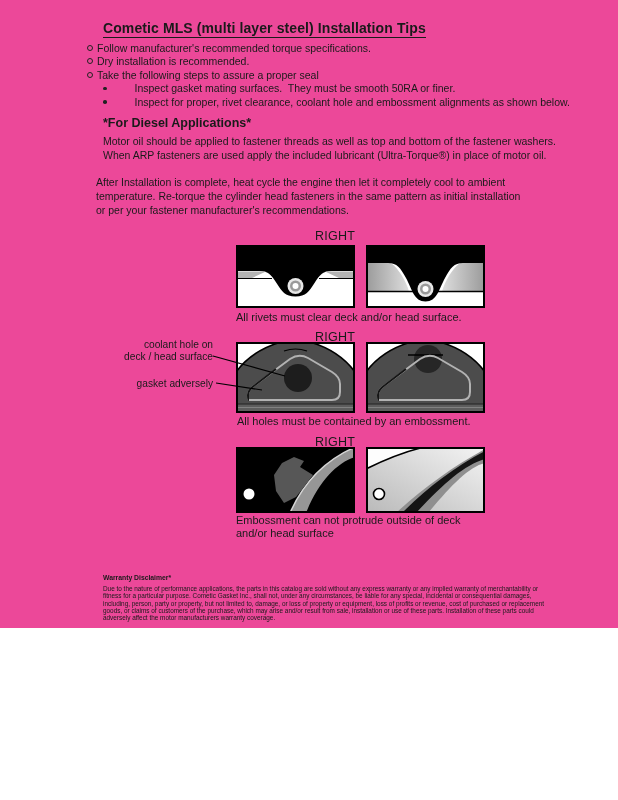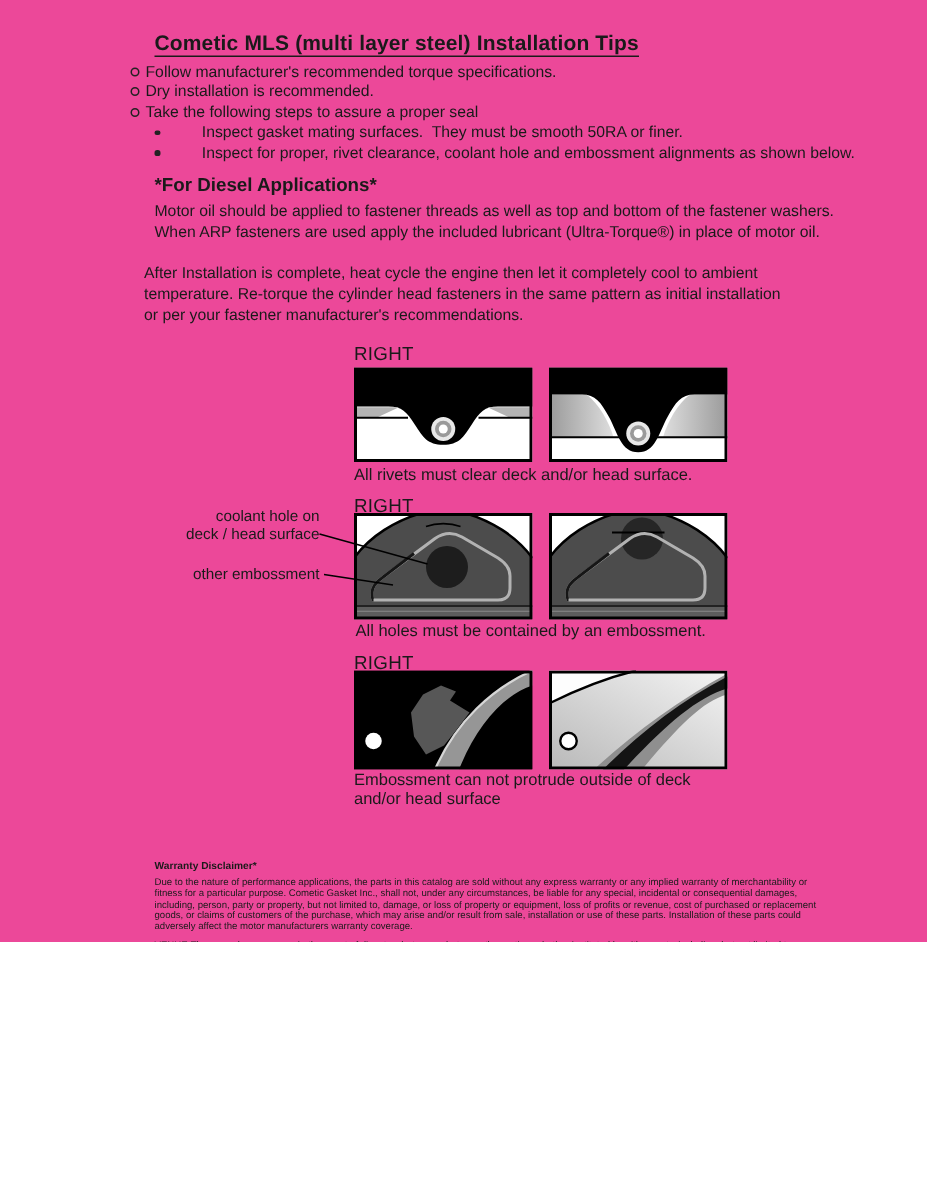--- a/index.html
+++ b/index.html
@@ -15,21 +15,21 @@
   .bullets{left:87px;top:41px;font-size:10.5px;}
   .brow{display:flex;align-items:center;height:13.5px;white-space:pre;}
   .brow.sub{padding-left:16px;gap:24px;}
   .dot1{width:4px;height:4px;border:1px solid #222;border-radius:50%;margin-right:4px;flex:0 0 auto;}
   .dot2{width:3.5px;height:3.5px;background:#222;border-radius:50%;margin-right:4px;flex:0 0 auto;}
   .h2{left:103px;top:116px;font-size:12.5px;font-weight:bold;}
   .para{font-size:10.5px;line-height:13.8px;white-space:pre-line;width:500px;}
   .p1{left:103px;top:135px;}
   .p2{left:96px;top:166px;margin-top:10px;}
   .p3{left:103px;top:208px;}
-  .rw-label{width:119px;text-align:left;font-size:12.5px;letter-spacing:.2px;}
+  .rw-label{width:119px;text-align:right;font-size:12.5px;letter-spacing:.2px;}
   .lbl-l{left:236px;} .lbl-r{left:366px;margin-top:44px;}
   .row1-lbl{top:229px;} .row2-lbl{top:330px;} .row3-lbl{top:435px;}
   .dbox{display:block;}
   .b1l{left:236px;top:245px;} .b1r{left:366px;top:245px;}
   .b2l{left:236px;top:342px;} .b2r{left:366px;top:342px;}
   .b3l{left:236px;top:447px;} .b3r{left:366px;top:447px;}
   .caption{font-size:11px;white-space:pre-line;line-height:12.5px;}
   .cap1{left:236px;top:311px;}
   .cap2{left:237px;top:415px;}
   .cap3{left:236px;top:514px;}
@@ -102,21 +102,21 @@
     <rect x="1" y="1" width="117" height="61" fill="none" stroke="#000" stroke-width="2"></rect>
   </svg>
 
   <div class="abs caption cap1">All rivets must clear deck and/or head surface.</div>
 
   <div class="abs rw-label lbl-l row2-lbl">RIGHT</div>
   <div class="abs rw-label lbl-r row2-lbl">WRONG</div>
 
   <div class="abs sidelabel sl1">coolant hole on
 deck / head surface</div>
-  <div class="abs sidelabel sl2">other embossment</div>
+  <div class="abs sidelabel sl2">gasket adversely</div>
 
   <svg class="abs dbox b2l" width="119" height="71" viewBox="0 0 119 71">
     <rect width="119" height="71" fill="#4c4c4c"></rect>
     <path d="M0,0 H45 C28,5 11,15 0,30 Z" fill="#fff"></path>
     <path d="M119,0 H74 C91,5 108,15 119,30 Z" fill="#fff"></path>
     <path d="M45,0 C28,5 11,15 0,30" fill="none" stroke="#000" stroke-width="1.6"></path>
     <path d="M74,0 C91,5 108,15 119,30" fill="none" stroke="#000" stroke-width="1.6"></path>
     <path d="M48,9 C55,6.5 64,6.5 71,9" fill="none" stroke="#000" stroke-width="1.1"></path>
     <rect x="0" y="62" width="119" height="9" fill="#5d5d5d"></rect>
     <path d="M0,62 H119" stroke="#222" stroke-width="1.2" fill="none"></path>

